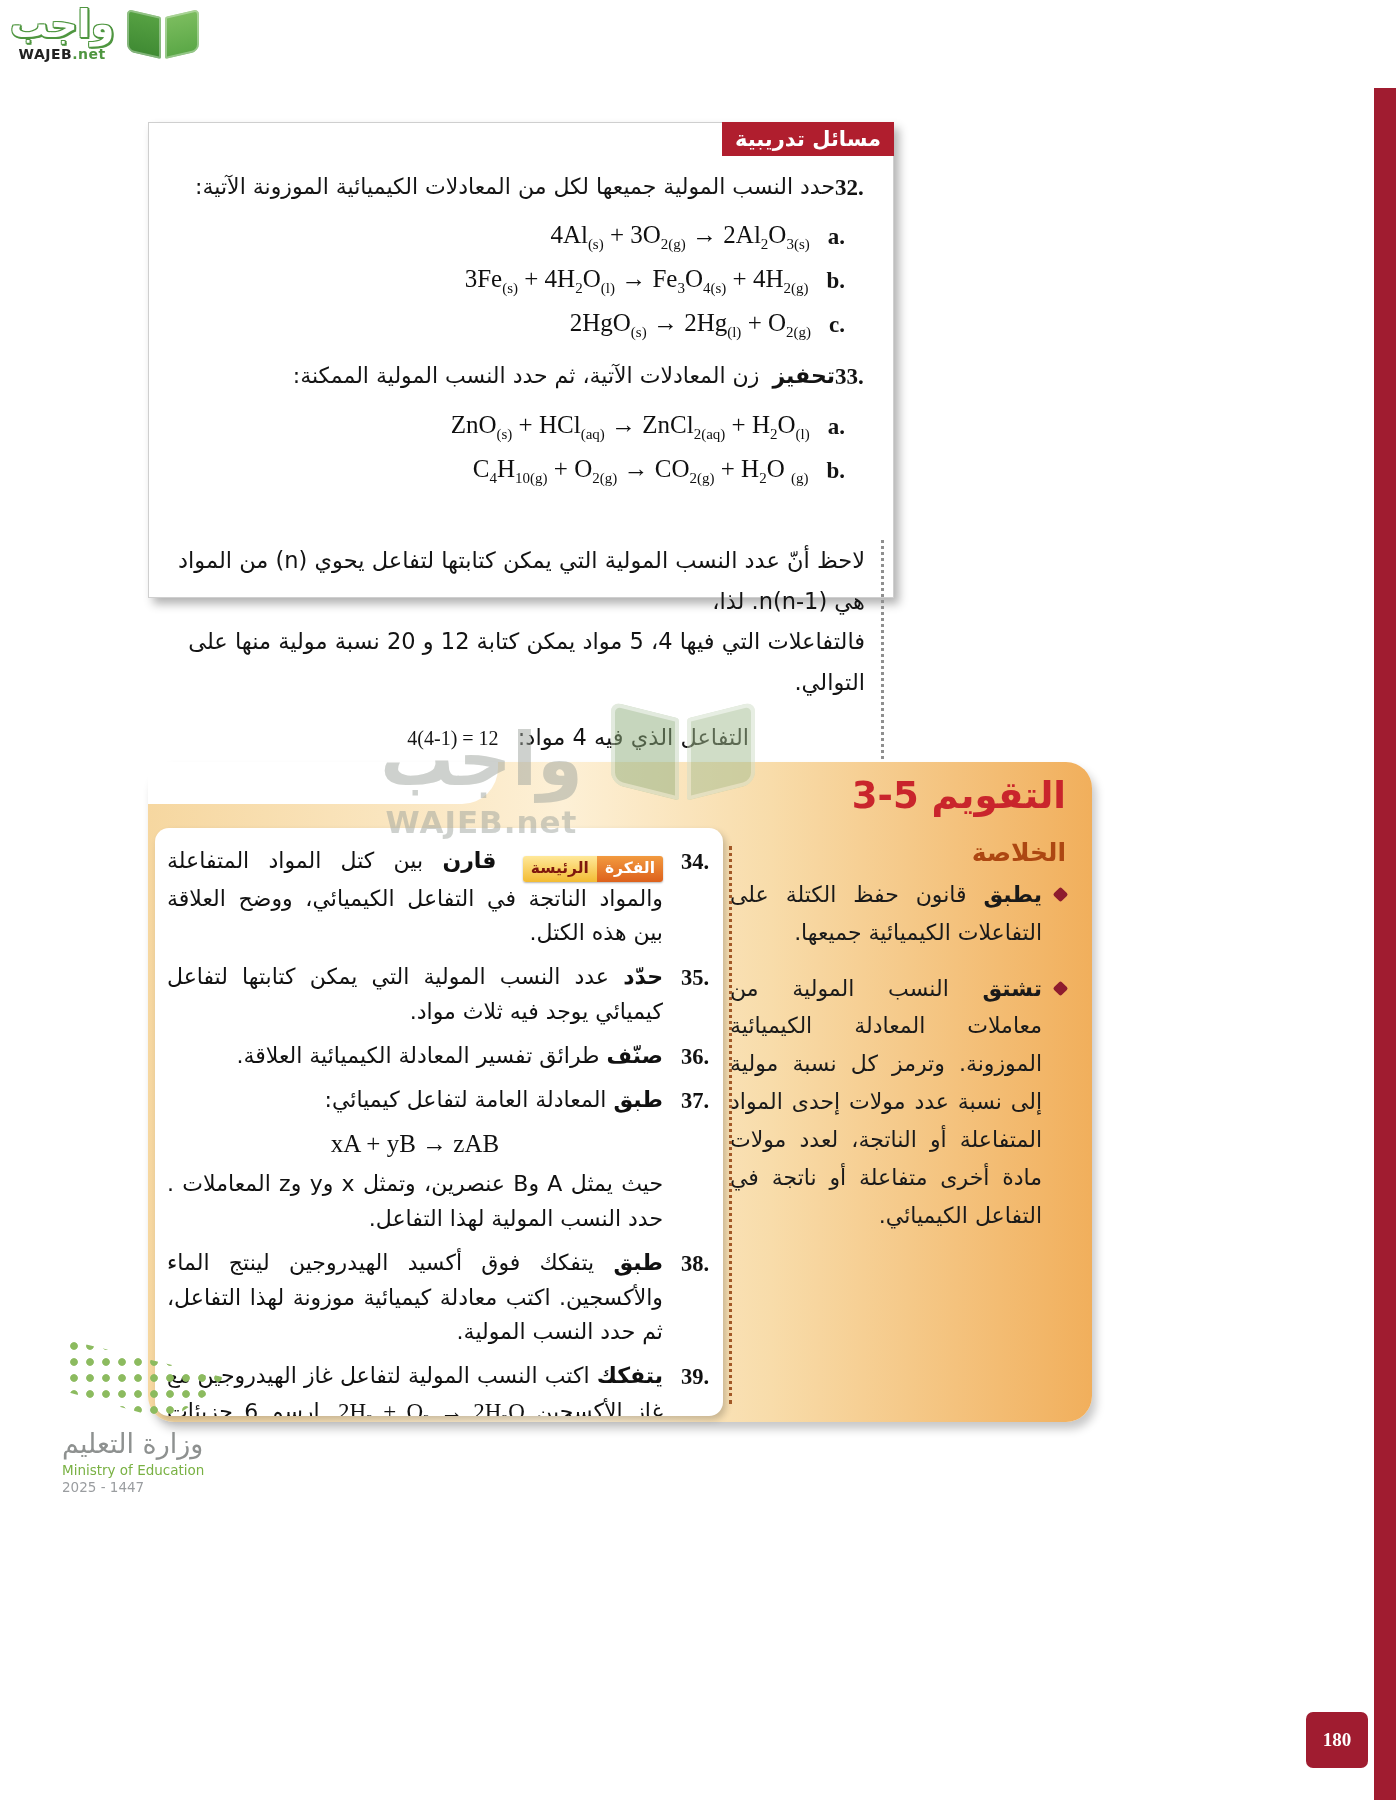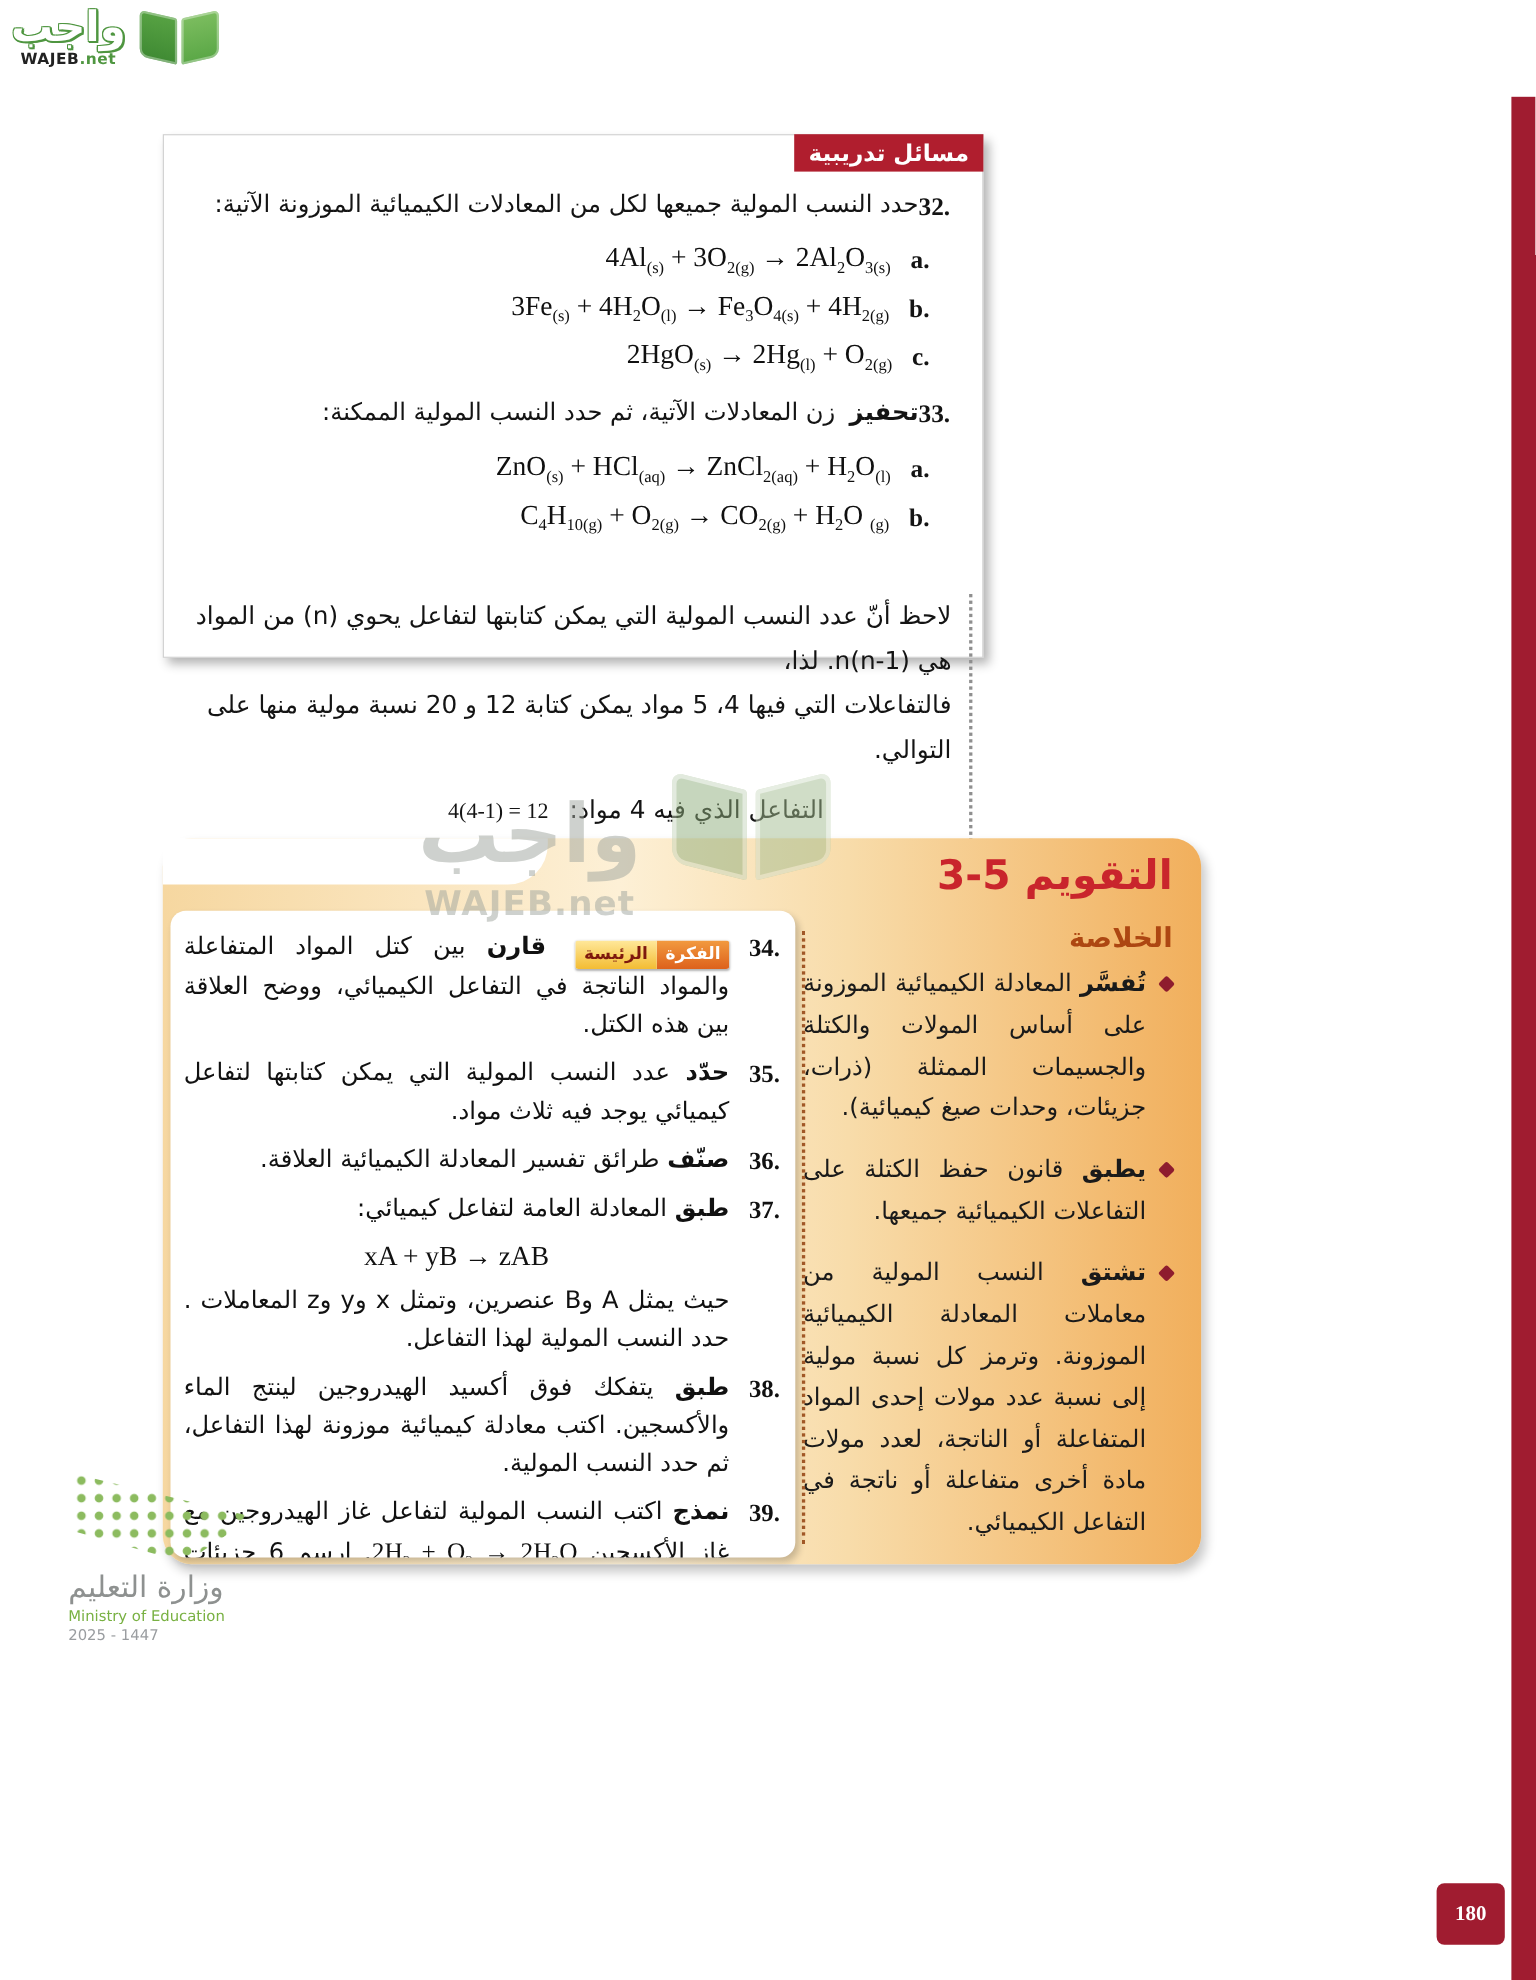--- a/index.html
+++ b/index.html
@@ -183,25 +183,20 @@
       </div>
   </div>
 
   <div class="assessment">
     <div class="assess-title">التقويم 5-3</div>
     <div class="summary-heading">الخلاصة</div>
 
     <div class="summary">
       <div class="bullet">
         <span class="marker"></span>
-        <span class="lead">تُفسَّر</span>
-        <span>المعادلة الكيميائية الموزونة على أساس المولات والكتلة والجسيمات الممثلة (ذرات، جزيئات، وحدات صيغ كيميائية).</span>
-      </div>
-      <div class="bullet">
-        <span class="marker"></span>
         <span class="lead">يطبق</span>
         <span>قانون حفظ الكتلة على التفاعلات الكيميائية جميعها.</span>
       </div>
       <div class="bullet">
         <span class="marker"></span>
         <span class="lead">تشتق</span>
         <span>النسب المولية من معاملات المعادلة الكيميائية الموزونة. وترمز كل نسبة مولية إلى نسبة عدد مولات إحدى المواد المتفاعلة أو الناتجة، لعدد مولات مادة أخرى متفاعلة أو ناتجة في التفاعل الكيميائي.</span>
       </div>
     </div>
 
@@ -229,21 +224,21 @@
           <div class="center-eq">xA + yB → zAB</div>
           <span>حيث يمثل A وB عنصرين، وتمثل x وy وz المعاملات . حدد النسب المولية لهذا التفاعل.</span>
         </span>
       </div>
       <div class="q">
         <span class="num">38.</span>
         <span class="body"><span class="lead">طبق</span> <span>يتفكك فوق أكسيد الهيدروجين لينتج الماء والأكسجين. اكتب معادلة كيميائية موزونة لهذا التفاعل، ثم حدد النسب المولية.</span></span>
       </div>
       <div class="q">
         <span class="num">39.</span>
-        <span class="body"><span class="lead">نمذج</span> <span>اكتب النسب المولية لتفاعل غاز الهيدروجين مع غاز الأكسجين</span> <span class="inline-eq">2H<sub>2</sub> + O<sub>2</sub> → 2H<sub>2</sub>O</span><span>. ارسم 6 جزيئات هيدروجين تتفاعل مع العدد المناسب من جزيئات الأكسجين، ثم وضح عدد جزيئات الماء المتكوّنة.</span></span>
+        <span class="body"><span class="lead">يتفكك</span> <span>اكتب النسب المولية لتفاعل غاز الهيدروجين مع غاز الأكسجين</span> <span class="inline-eq">2H<sub>2</sub> + O<sub>2</sub> → 2H<sub>2</sub>O</span><span>. ارسم 6 جزيئات هيدروجين تتفاعل مع العدد المناسب من جزيئات الأكسجين، ثم وضح عدد جزيئات الماء المتكوّنة.</span></span>
       </div>
     </div>
   </div>
 
   <div class="moe">
     <div class="moe-dots"></div>
     <div class="moe-ar">وزارة التعليم</div>
     <div class="moe-en">Ministry of Education</div>
     <div class="moe-years">2025 - 1447</div>
   </div>

